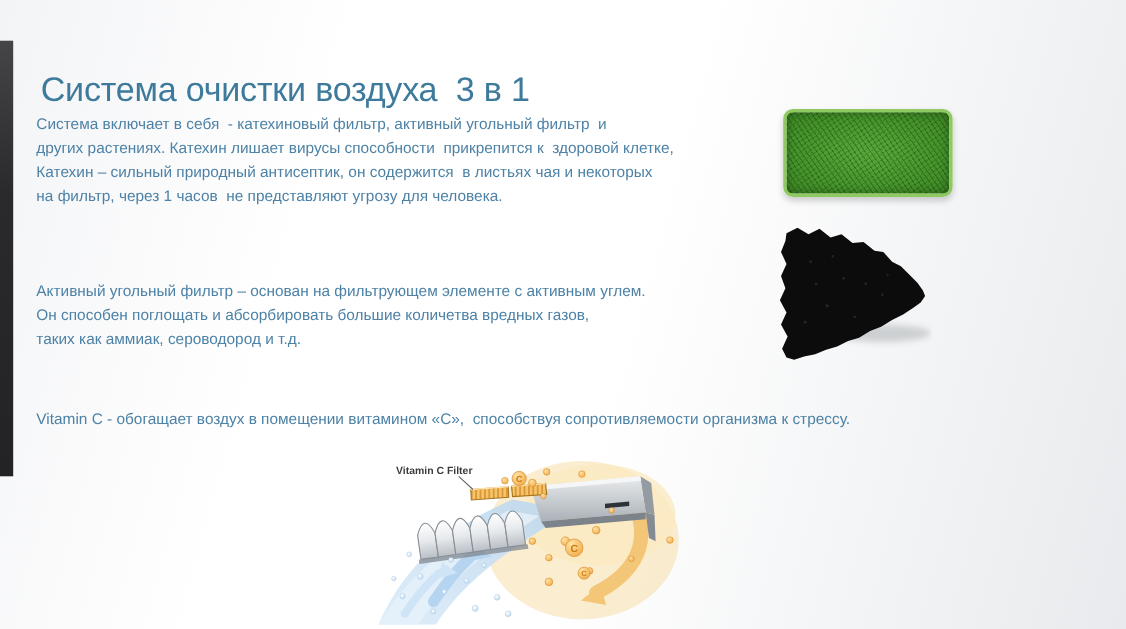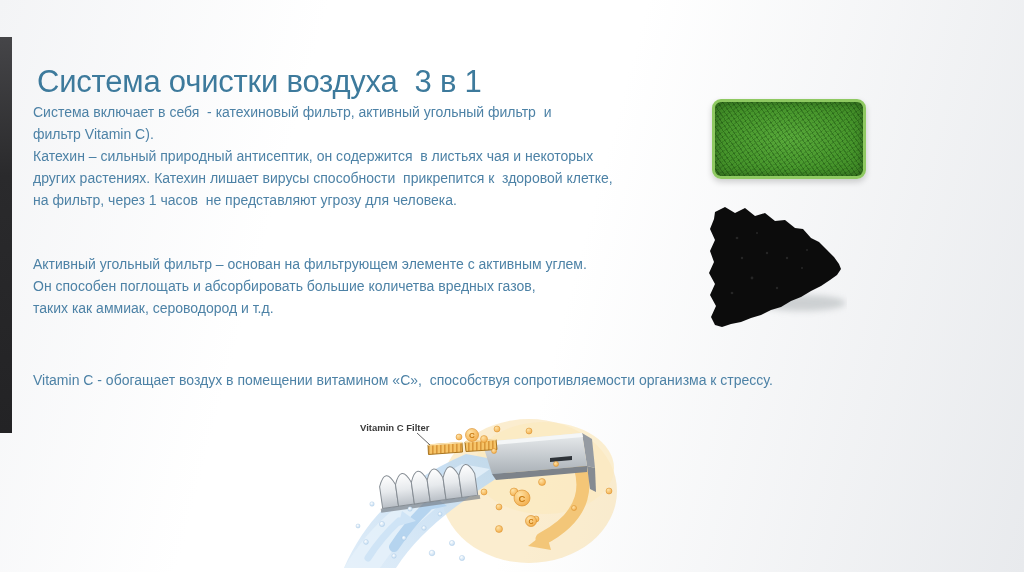--- a/index.html
+++ b/index.html
@@ -38,23 +38,22 @@
 <body>
 
 <div class="slide">
 
   <div class="left-bar"></div>
 
   <h1 class="title">Система очистки воздуха  3 в 1</h1>
 
   <div class="text-block intro">
     <div class="line">Система включает в себя  - катехиновый фильтр, активный угольный фильтр  и</div>
-    <div class="line">фильтр Vitamin C).</div>
+    <div class="line">других растениях. Катехин лишает вирусы способности  прикрепится к  здоровой клетке,</div>
     <div class="line">Катехин – сильный природный антисептик, он содержится  в листьях чая и некоторых</div>
-    <div class="line">других растениях. Катехин лишает вирусы способности  прикрепится к  здоровой клетке,</div>
     <div class="line">на фильтр, через 1 часов  не представляют угрозу для человека.</div>
   </div>
 
   <div class="text-block vitamin-line">
     <div class="line">Vitamin C - обогащает воздух в помещении витамином «С»,  способствуя сопротивляемости организма к стрессу.</div>
   </div>
 
   <div class="text-block carbon">
     <div class="line">Активный угольный фильтр – основан на фильтрующем элементе с активным углем.</div>
     <div class="line">Он способен поглощать и абсорбировать большие количетва вредных газов,</div>

